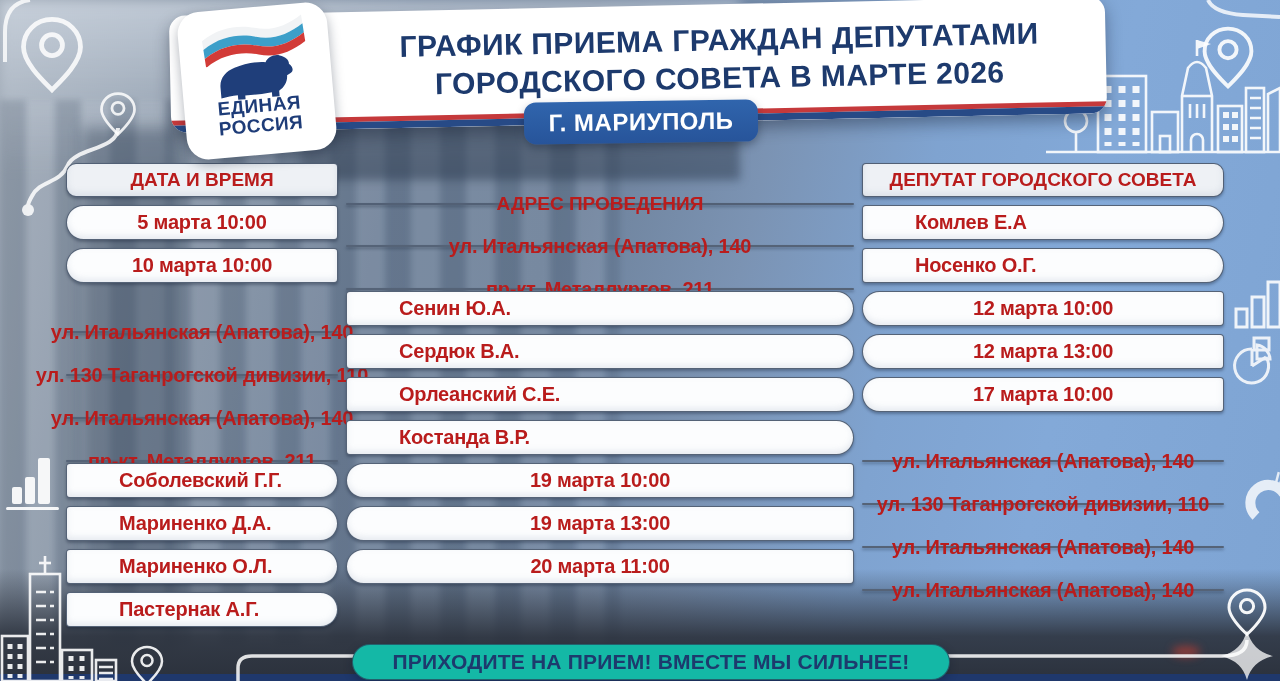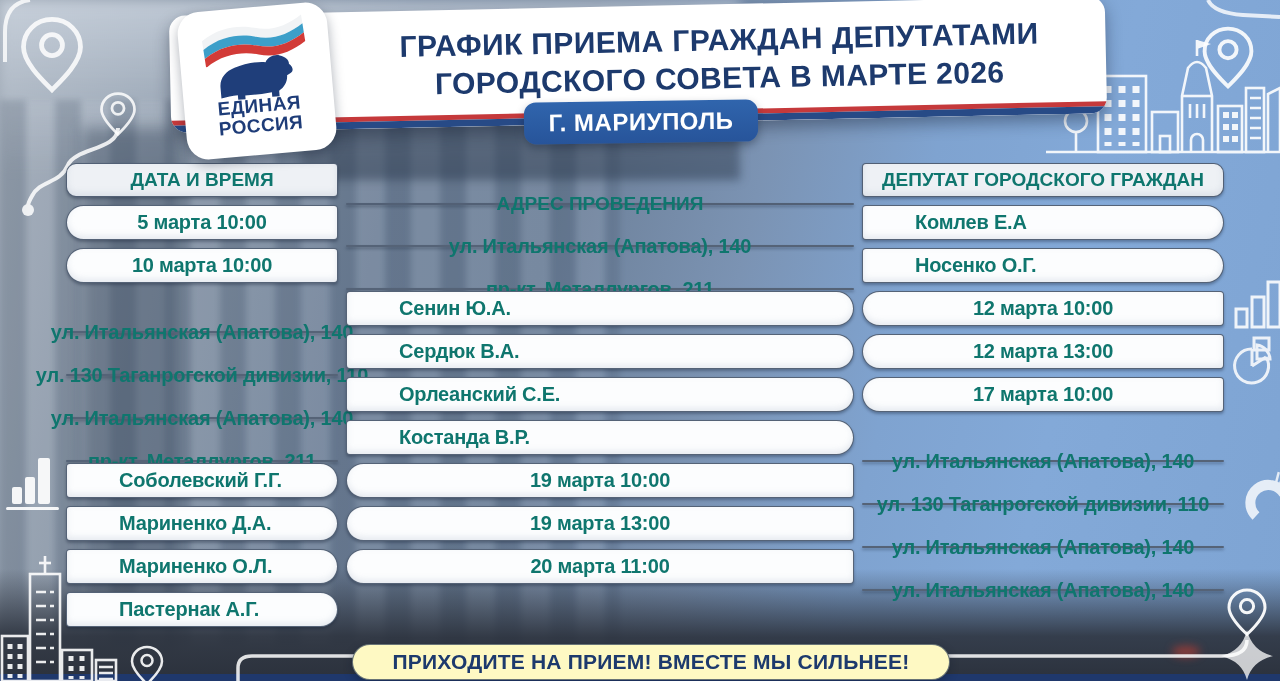--- a/index.html
+++ b/index.html
@@ -43,31 +43,31 @@
     background:linear-gradient(180deg,#3065ad,#27549a);border-radius:12px;transform:rotate(-.8deg);
     display:flex;align-items:center;justify-content:center;color:#fff;font-weight:bold;font-size:24px;
     letter-spacing:.5px;box-shadow:0 4px 9px rgba(18,28,48,.35);}
   
   .table{position:absolute;left:66px;top:163px;z-index:2;display:grid;
     grid-template-columns:272px 508px 362px;grid-template-rows:34px;grid-auto-rows:35px;
     column-gap:8px;row-gap:8px;}
   .cell{background:#fcfdfe;border:1px solid rgba(42,60,85,.8);
     box-shadow:0 2px 3px rgba(18,28,48,.35), inset 0 -3px 6px rgba(150,165,185,.22);
     display:flex;align-items:center;justify-content:center;
-    font-weight:bold;color:#0f766e;font-size:20px;letter-spacing:-.2px;white-space:nowrap;box-sizing:border-box;}
+    font-weight:bold;color:#b91c1c;font-size:20px;letter-spacing:-.2px;white-space:nowrap;box-sizing:border-box;}
   .cell.h{background:#eef1f5;font-size:19px;letter-spacing:0;}
   .c-left{border-radius:18px 4px 4px 18px;}
   .c-mid{border-radius:4px;margin-top:40px;}
   .c-right{border-radius:4px 18px 18px 4px;}
   .h.c-left{border-radius:10px 4px 4px 10px;}
   .h.c-right{border-radius:4px 10px 10px 4px;}
   .dep{justify-content:flex-start;padding-left:52px;}
   
   .footer-pill{position:absolute;left:352px;top:644px;width:596px;height:34px;z-index:3;
-    background:#fef9c3;border:1px solid rgba(42,60,85,.7);border-radius:18px;
+    background:#14b8a6;border:1px solid rgba(42,60,85,.7);border-radius:18px;
     display:flex;align-items:center;justify-content:center;color:#1d3a6d;font-weight:bold;font-size:21px;
     letter-spacing:.2px;box-shadow:0 3px 8px rgba(18,28,48,.4);}
 </style>
 </head>
 <body>
 
 <div class="poster">
 
   <div class="bg-base"></div>
   <div class="bg-sky"></div>
@@ -214,21 +214,21 @@
       <div>ЕДИНАЯ</div>
       <div>РОССИЯ</div>
     </div>
   </div>
 
   <div class="city-pill">Г. МАРИУПОЛЬ</div>
 
   <div class="table">
     <div class="cell h c-left">ДАТА И ВРЕМЯ</div>
     <div class="cell h c-mid">АДРЕС ПРОВЕДЕНИЯ</div>
-    <div class="cell h c-right">ДЕПУТАТ ГОРОДСКОГО ГРАЖДАН</div>
+    <div class="cell h c-right">ДЕПУТАТ ГОРОДСКОГО СОВЕТА</div>
 
   <div class="cell c-left">5 марта 10:00</div>
       <div class="cell c-mid">ул. Итальянская (Апатова), 140</div>
       <div class="cell c-right dep">Комлев Е.А</div>
       <div class="cell c-left">10 марта 10:00</div>
       <div class="cell c-mid">пр-кт. Металлургов, 211</div>
       <div class="cell c-right dep">Носенко О.Г.</div>
       <div class="cell c-mid">ул. Итальянская (Апатова), 140</div>
       <div class="cell c-right dep">Сенин Ю.А.</div>
       <div class="cell c-left">12 марта 10:00</div>

